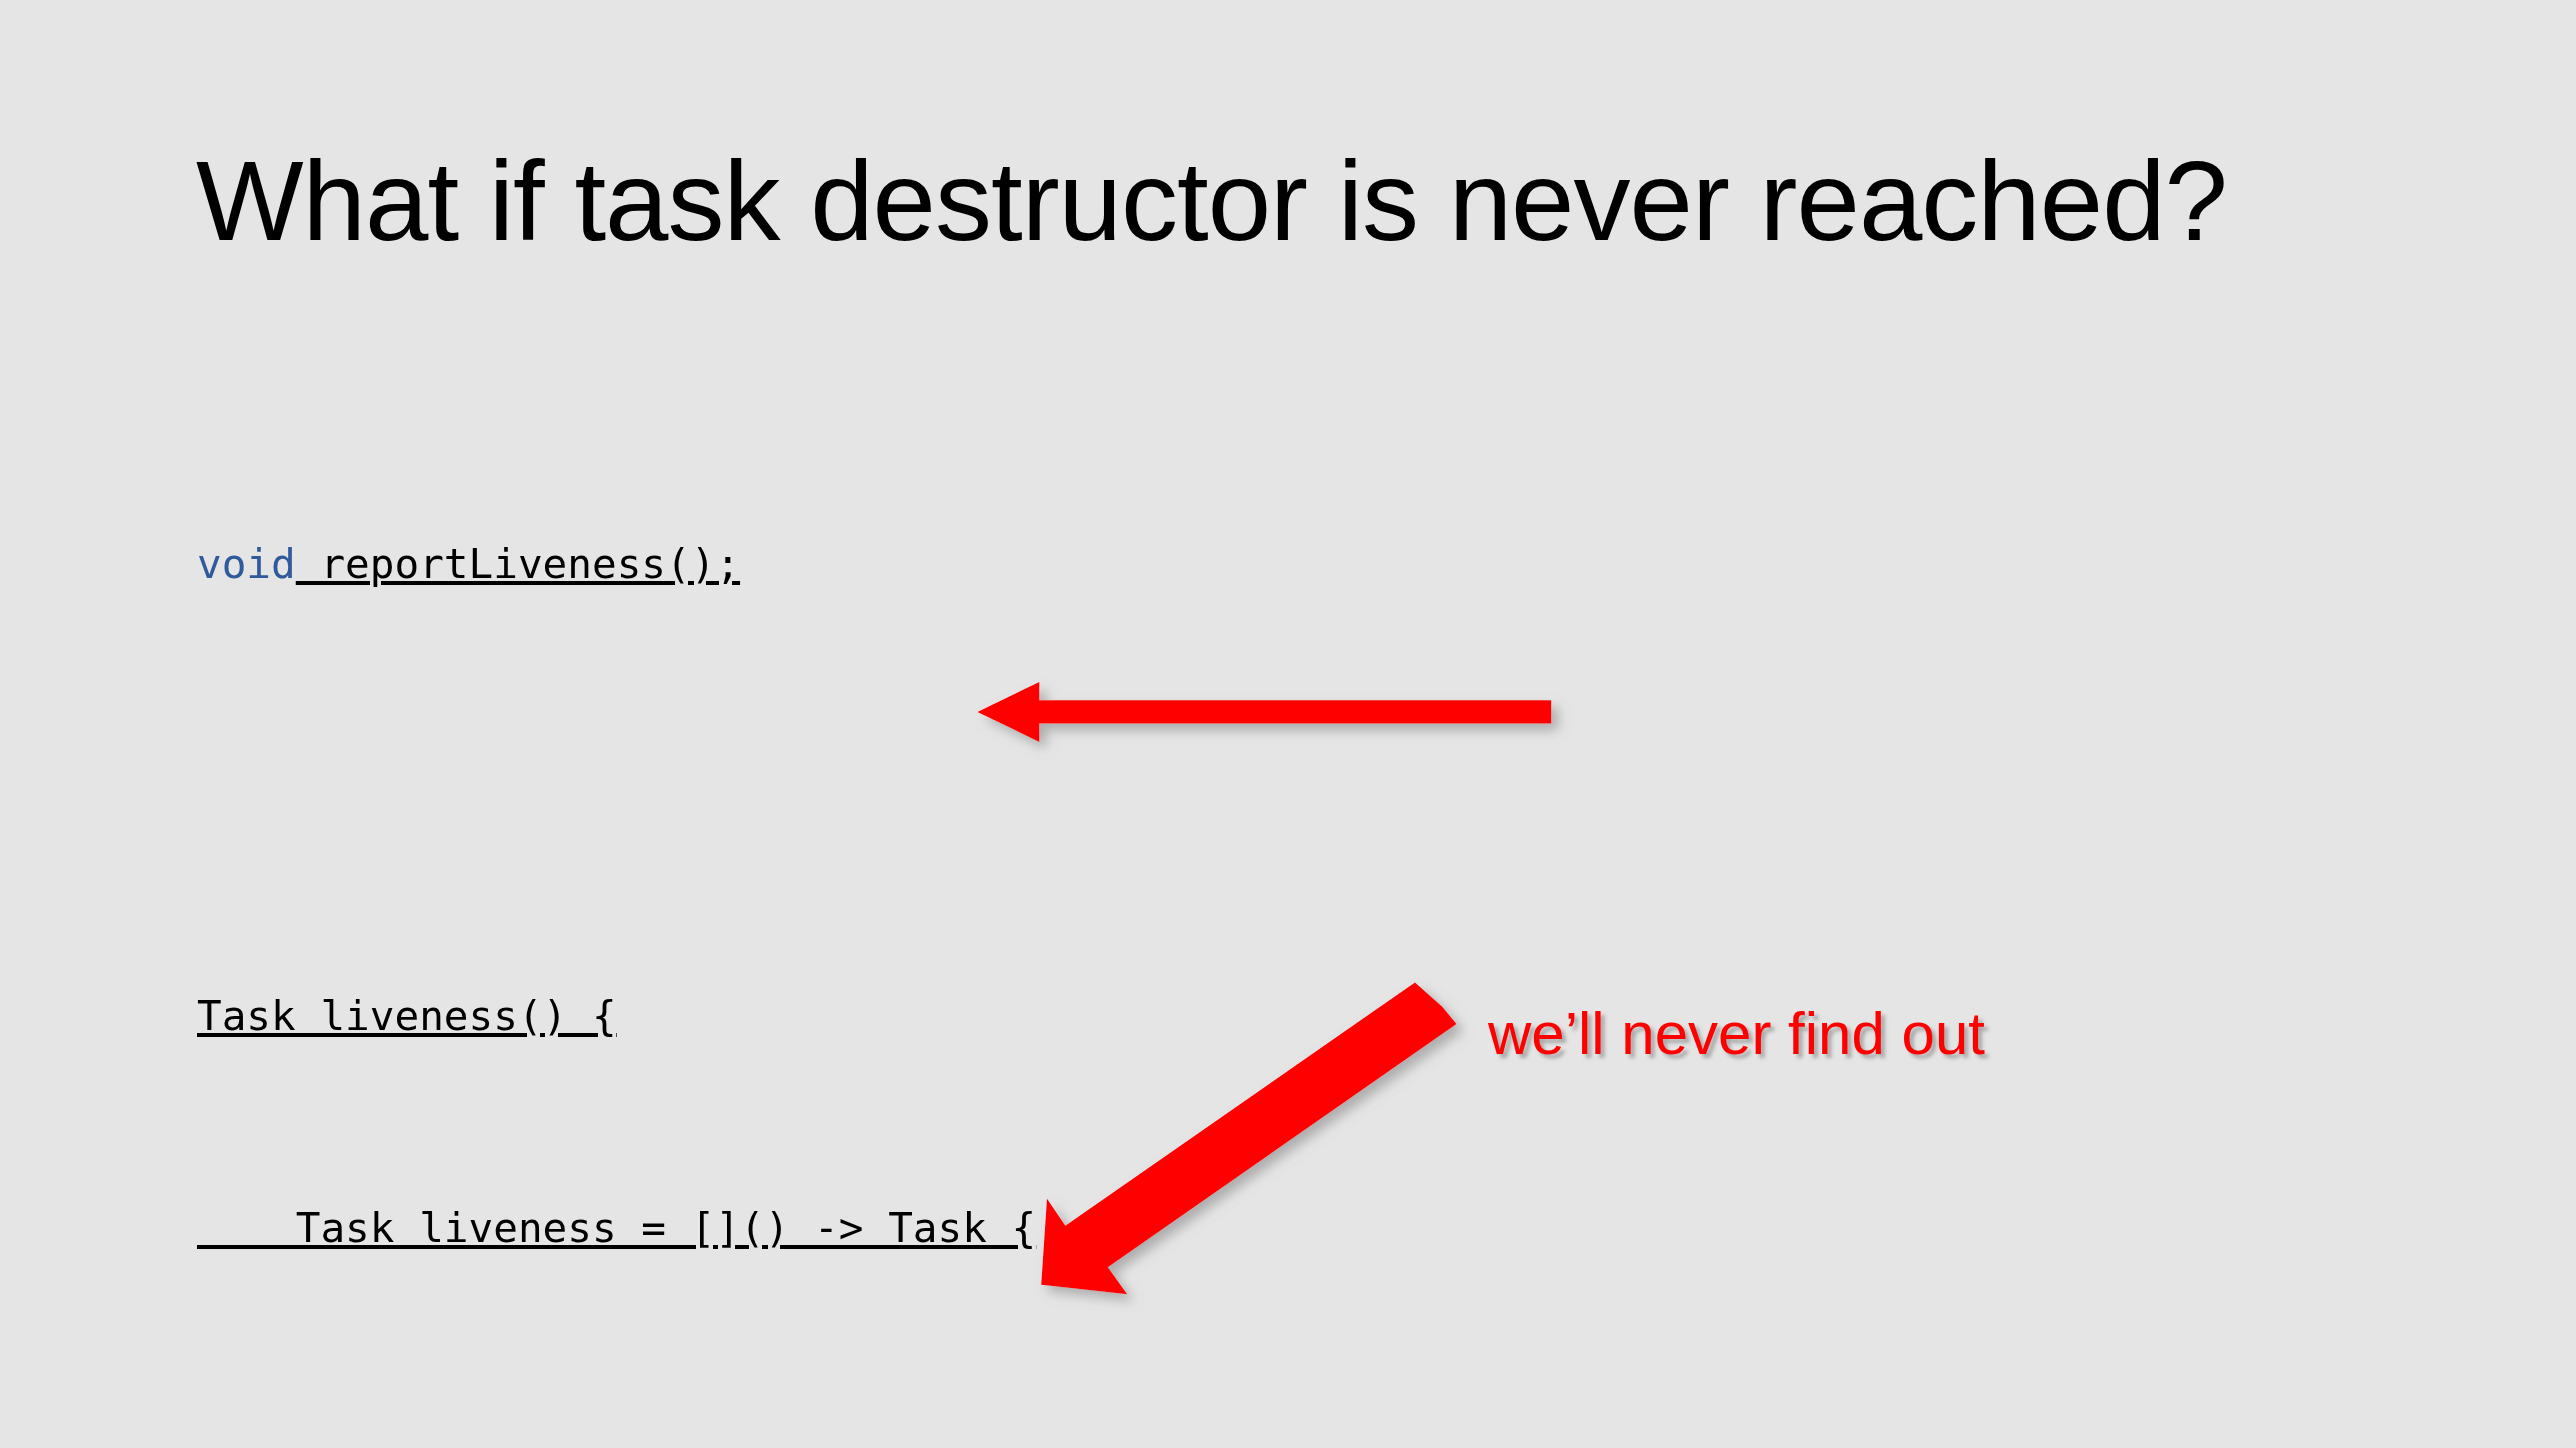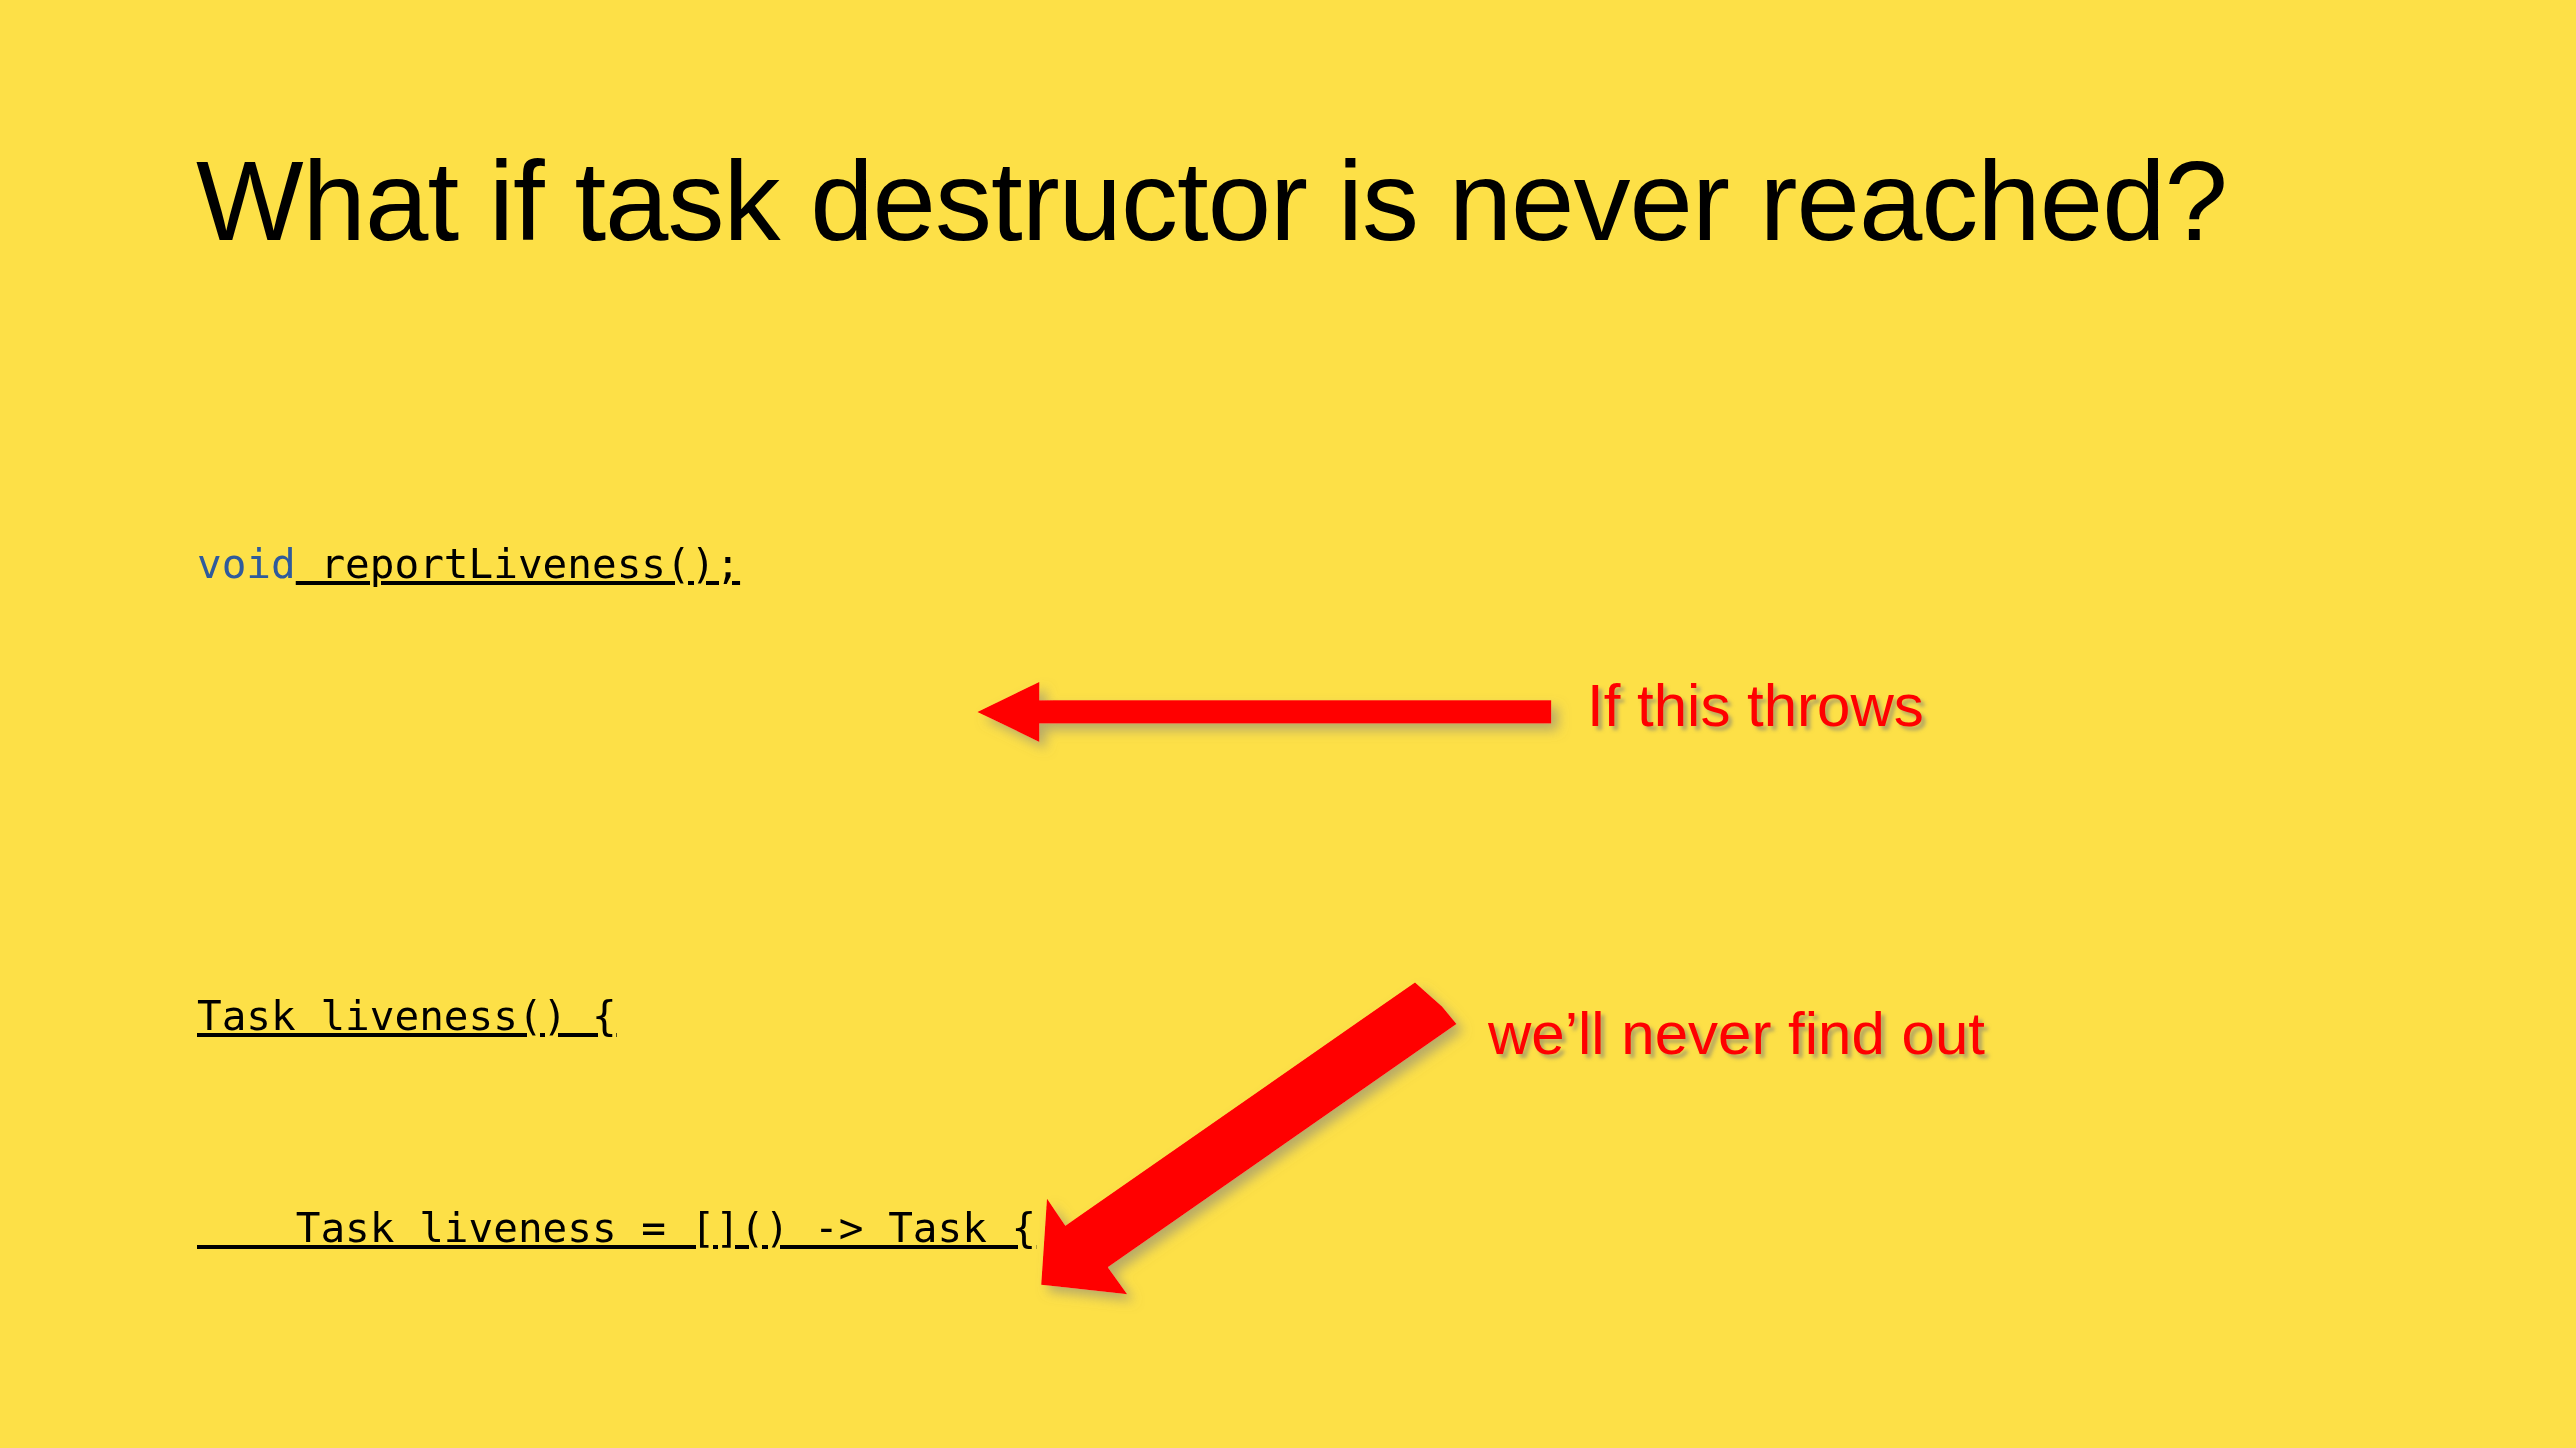--- a/index.html
+++ b/index.html
@@ -12,21 +12,21 @@
     height: 1449px;
     position: relative;
     overflow: hidden;
     font-family: "Liberation Sans", sans-serif;
     -webkit-font-smoothing: antialiased;
   }
 
   #slide {
     position: absolute;
     inset: 0;
-    background: #fde047;
+    background: #e5e5e5;
   }
 
   
   #slide-title {
     position: absolute;
     left: 196px;
     top: 135px;
     font-family: "Liberation Sans", sans-serif;
     font-weight: 300;
     font-size: 114px;
@@ -146,18 +146,17 @@
 
     <g filter="url(#shadow-soft)">
       <path d="M 1606 725 L 1076 725 L 1076 706 L 1012 737 L 1076 768 L 1076 749 L 1606 749 Z" fill="#FF0000"></path>
     </g>
 
     <g filter="url(#shadow-soft)">
       <path d="M 1493 1042 L 1508 1060 L 1147 1312 L 1167 1340 L 1078 1330 L 1084 1241 L 1103 1269 L 1465 1017 Z" fill="#FF0000"></path>
     </g>
   </svg>
 
-  <div id="annotation-throws" class="annotation">If this throws</div>
 
   <div id="annotation-never-find-out" class="annotation">we’ll never find out</div>
 
 </div>
 
 
 </body></html>

